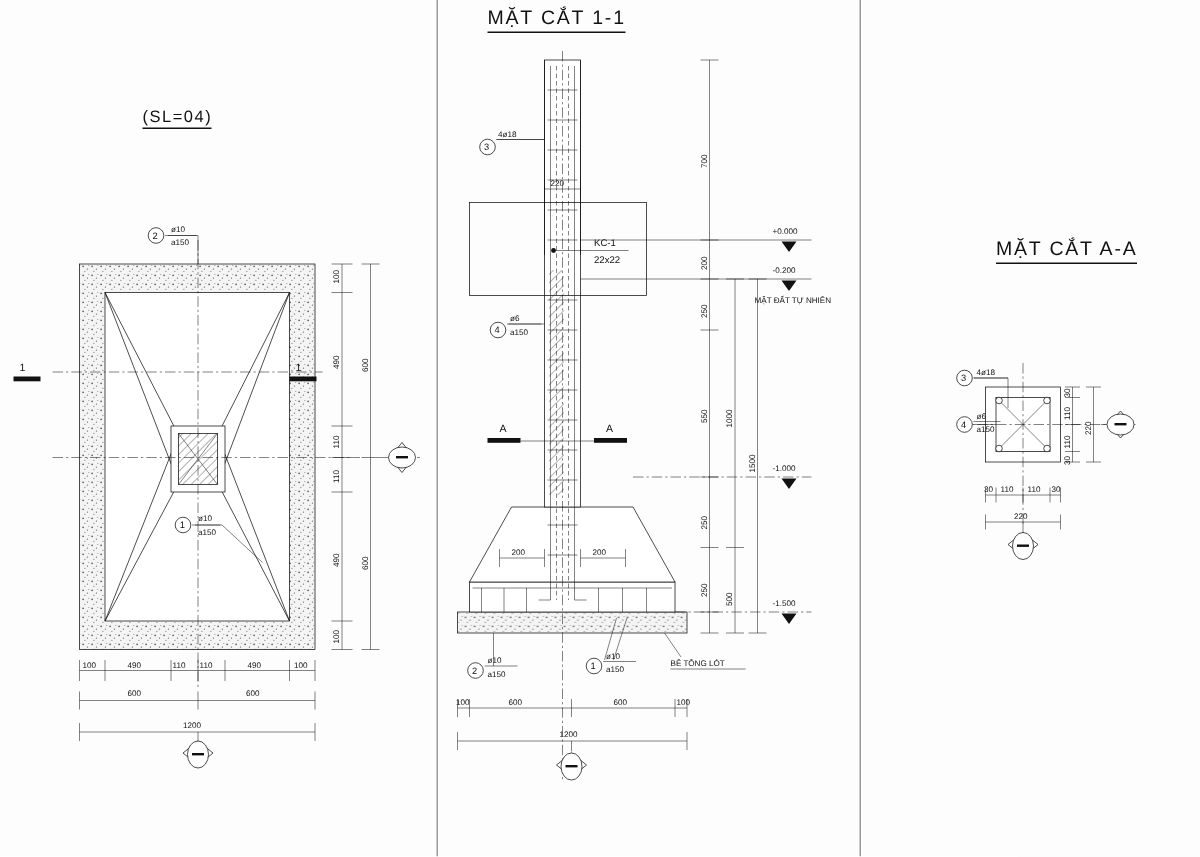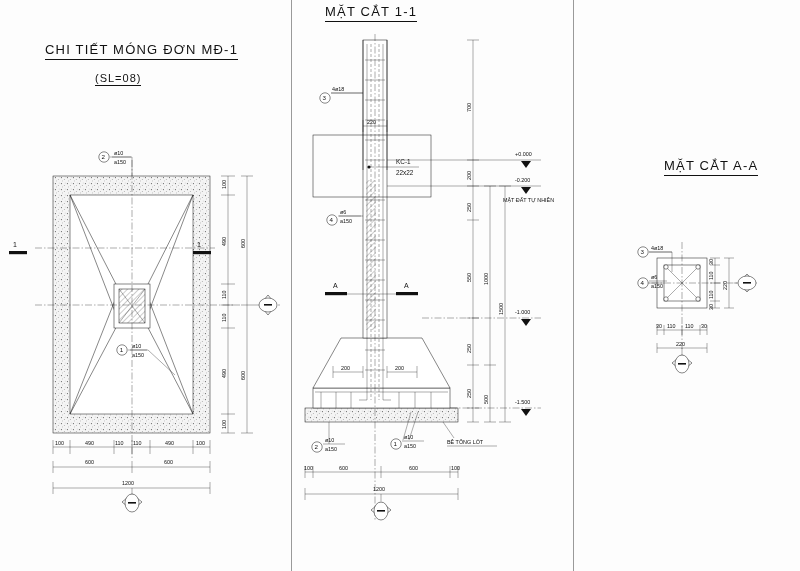--- a/index.html
+++ b/index.html
@@ -26,22 +26,21 @@
   .blk{fill:#111;}
 </style>
 </head>
 <body>
 
 <div class="sheet">
 
   <div class="vrule" style="left:291px"></div>
   <div class="vrule" style="left:573px"></div>
 
-  <div class="ttl" style="left:45px;top:42px">CHI TIẾT MÓNG ĐƠN MĐ-1</div>
-  <div class="sub" style="left:95px;top:72px">(SL=08)</div>
+  <div class="sub" style="left:95px;top:72px">(SL=04)</div>
 
   <svg width="300" height="540" style="left:0;top:20px">
     <defs>
       <pattern id="dots" width="6" height="6" patternUnits="userSpaceOnUse">
         <rect width="6" height="6" fill="#f4f4f4"></rect>
         <circle cx="1.4" cy="1.6" r=".55" fill="#555"></circle>
         <circle cx="4.3" cy="3.4" r=".45" fill="#666"></circle>
         <circle cx="2.6" cy="4.9" r=".4" fill="#777"></circle>
         <circle cx="5.2" cy="1.0" r=".35" fill="#888"></circle>
       </pattern>

